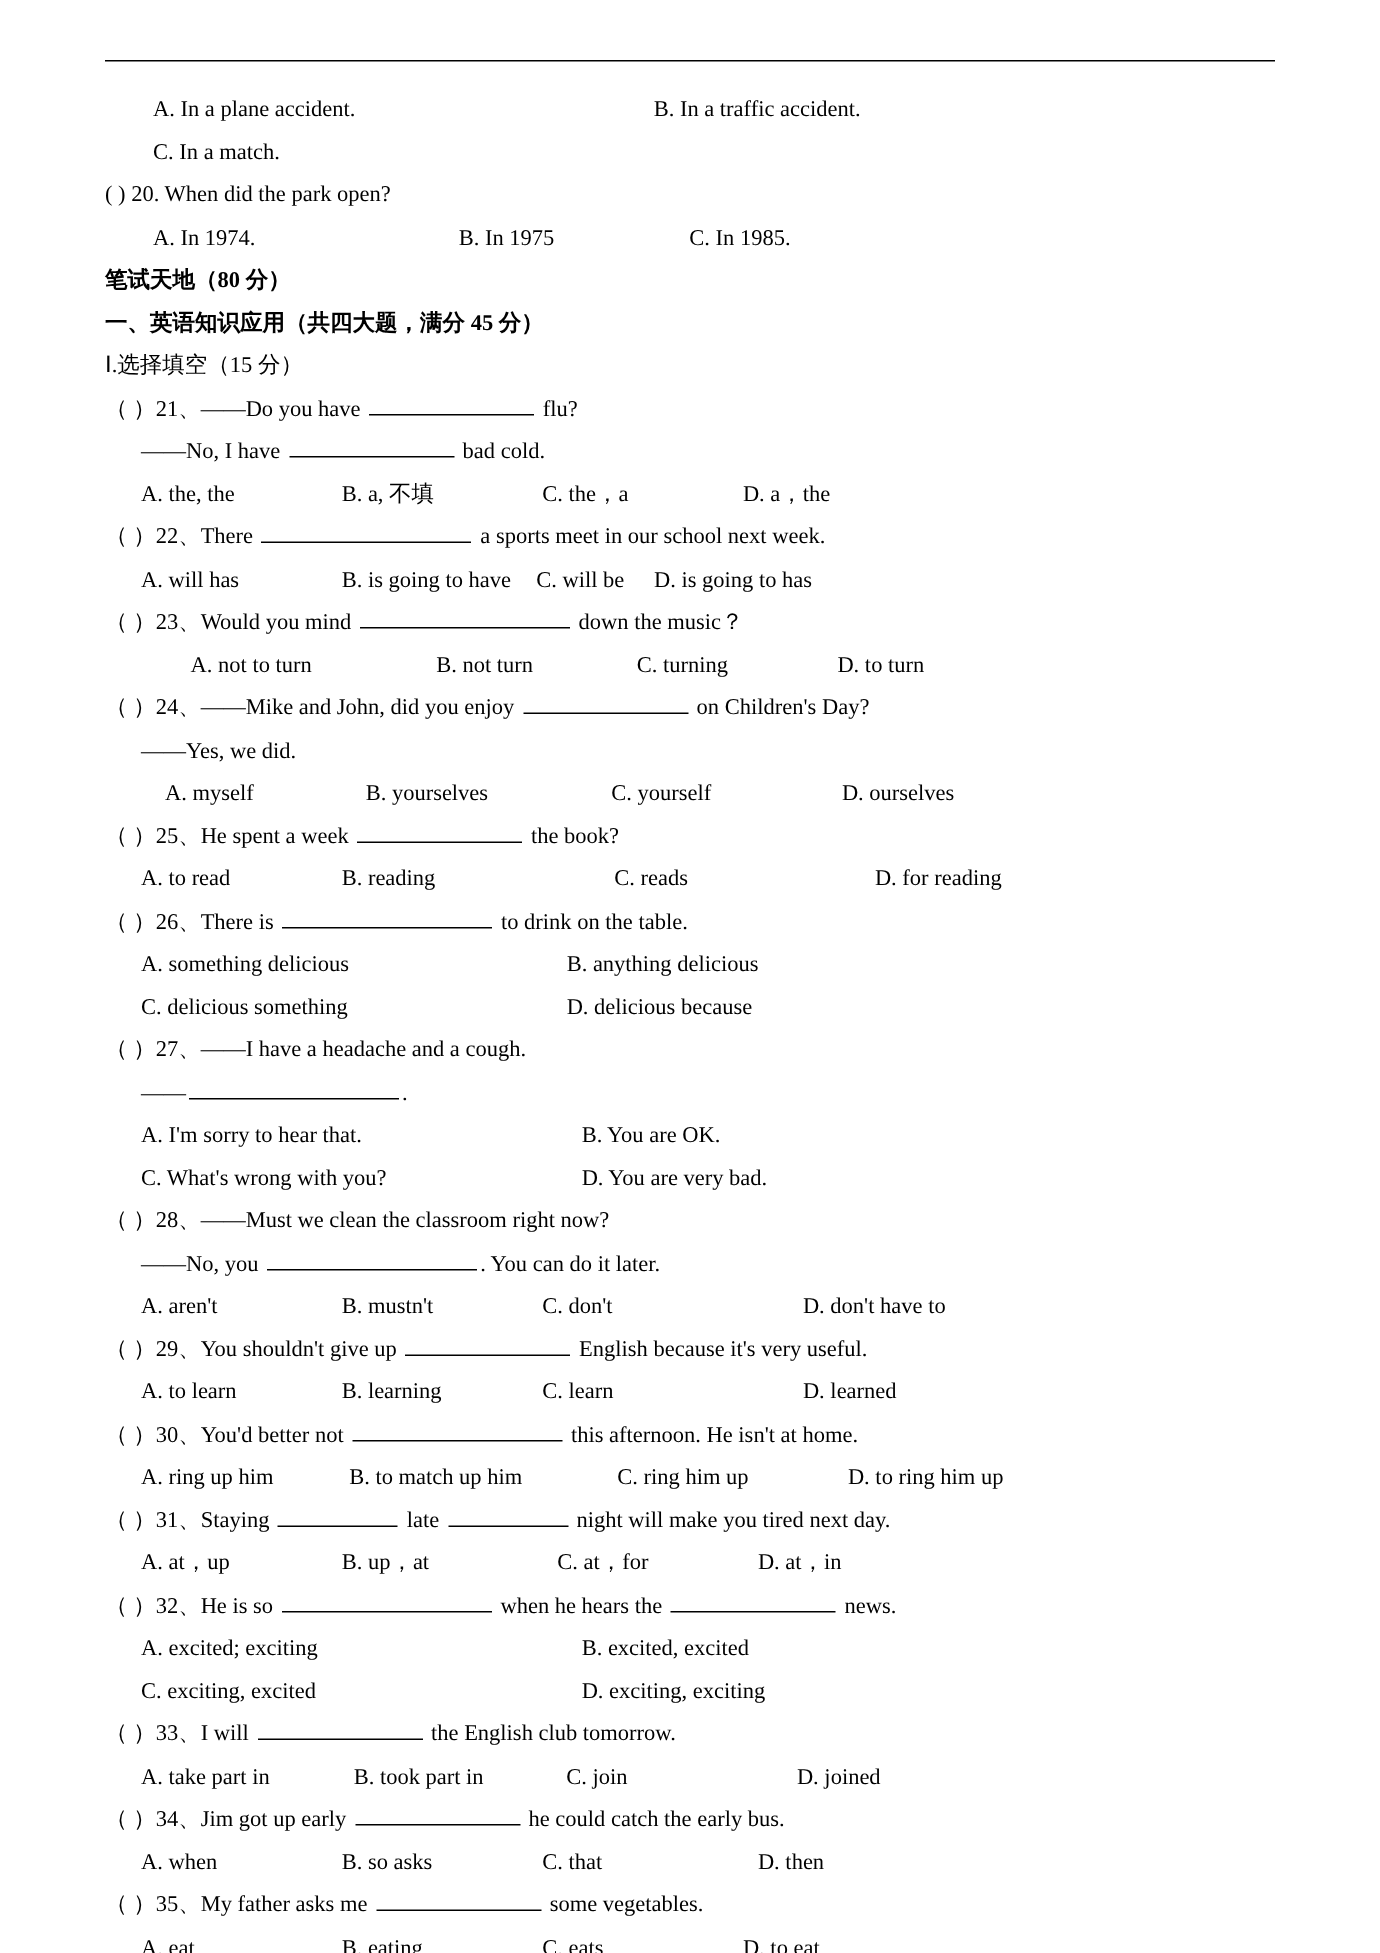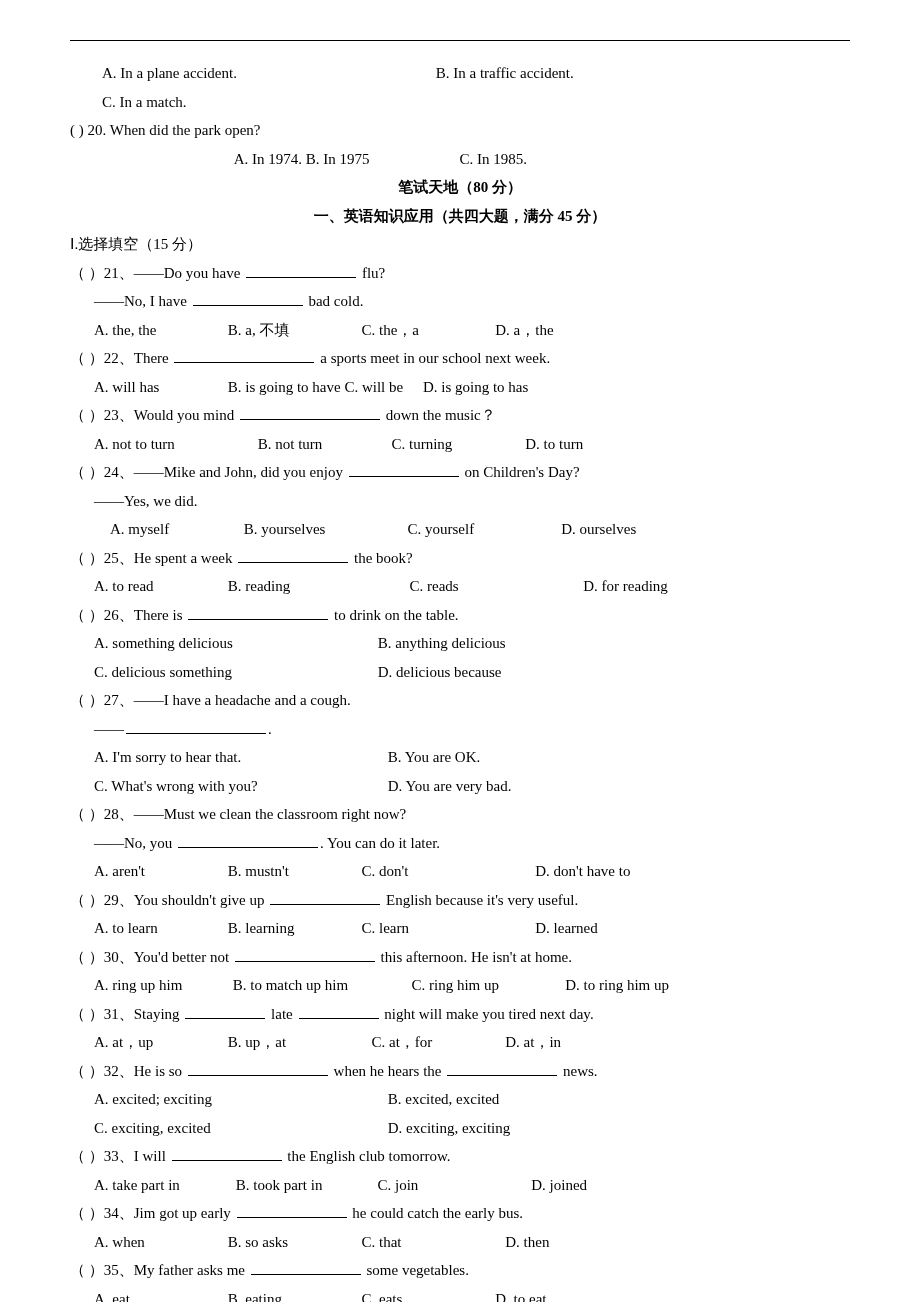--- a/index.html
+++ b/index.html
@@ -12,21 +12,21 @@
     padding: 40px 70px 30px 70px;
     width: 920px;
     box-sizing: border-box;
   }
   .hr-top {
     border-top: 1px solid #000;
     margin-bottom: 18px;
   }
   .indent1 { padding-left: 32px; }
   .indent2 { padding-left: 24px; }
-  .bold { font-weight: bold; text-align: center; }
+  .bold { font-weight: bold; }
   .blank {
     display: inline-block;
     border-bottom: 1px solid #000;
     min-width: 110px;
     height: 1em;
     vertical-align: baseline;
     margin: 0 2px;
   }
   .blank.short { min-width: 80px; }
   .blank.long { min-width: 140px; }
@@ -41,21 +41,21 @@
 <div class="indent1">
   <span style="display:inline-block;width:330px;">A. In a plane accident.</span>
   <span>B. In a traffic accident.</span>
 </div>
 <div class="indent1">
   <span>C. In a match.</span>
 </div>
 
 <div>(    ) 20. When did the park open?</div>
 <div class="indent1">
-  <span style="display:inline-block;width:200px;text-align:right;">A. In 1974.</span>
+  <span style="display:inline-block;width:200px;">A. In 1974.</span>
   <span style="display:inline-block;width:150px;">B. In 1975</span>
   <span>C. In 1985.</span>
 </div>
 
 <div class="bold">笔试天地（80 分）</div>
 <div class="bold">一、英语知识应用（共四大题，满分 45 分）</div>
 <div>Ⅰ.选择填空（15 分）</div>
 
 <div>
   <span>（    ）21、——Do you have </span><span class="blank"></span><span> flu?</span>
@@ -69,29 +69,29 @@
   <span style="width:130px;">C. the，a</span>
   <span>D. a，the</span>
 </div>
 
 <div>
   <span>（    ）22、There </span><span class="blank long"></span><span> a sports meet in our school next week.</span>
 </div>
 <div class="opts">
   <span style="width:130px;">A. will has</span>
   <span>B. is going to have</span>
-  <span style="margin-left:0;">C. will be</span>
+  <span style="margin-left:13px;">C. will be</span>
   <span style="margin-left:16px;">D. is going to has</span>
 </div>
 
 <div>
   <span>（    ）23、Would you mind </span><span class="blank long"></span><span> down the music？</span>
 </div>
 <div class="opts">
-  <span style="width:160px;">A. not to turn</span>
+  <span style="width:160px;margin-left:33px;">A. not to turn</span>
   <span style="width:130px;">B. not turn</span>
   <span style="width:130px;">C. turning</span>
   <span>D. to turn</span>
 </div>
 
 <div>
   <span>（    ）24、——Mike and John, did you enjoy </span><span class="blank"></span><span> on Children's Day?</span>
 </div>
 <div class="indent2">——Yes, we did.</div>
 <div class="opts">

